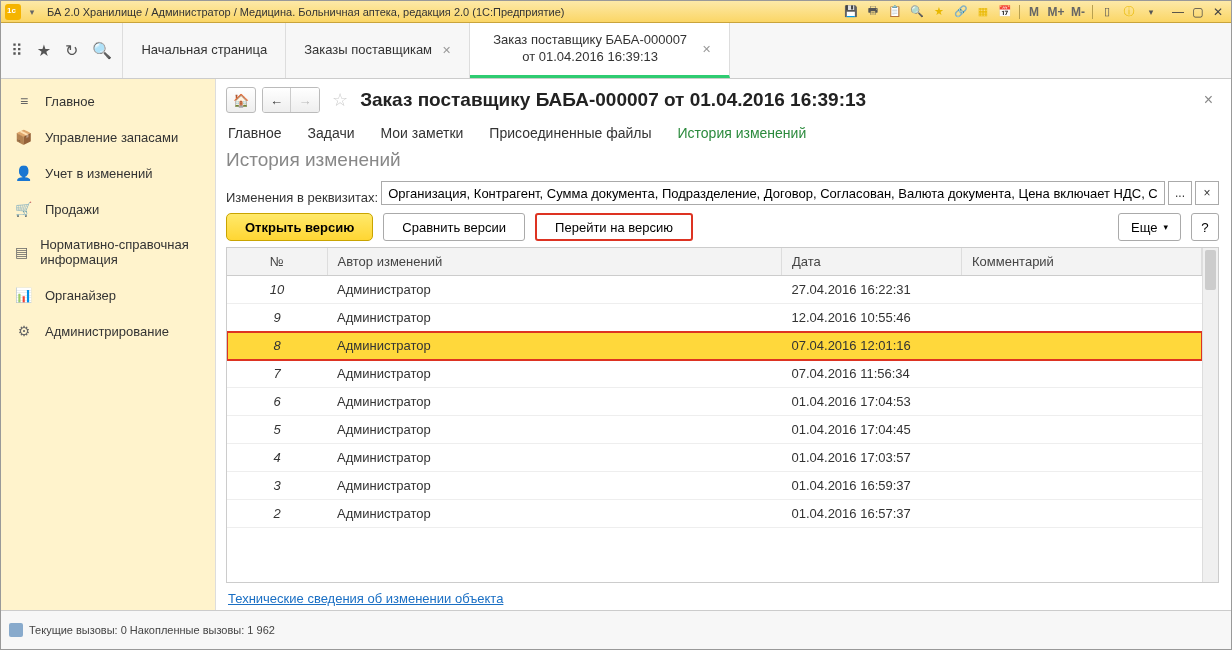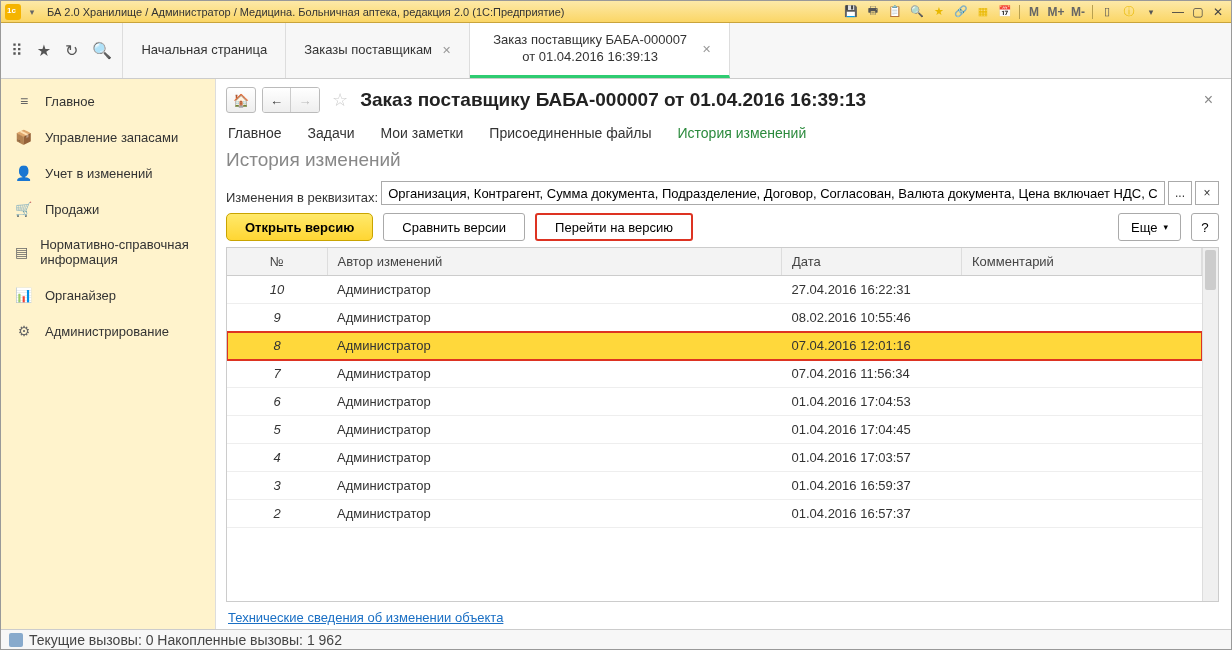--- a/index.html
+++ b/index.html
@@ -80,21 +80,21 @@
 td { padding: 6px 10px; border-bottom: 1px solid #eee; }
 td:first-child { text-align: center; font-style: italic; }
 tr.selrow td { background: #ffd83b; }
 tr.selrow { outline: 2px solid #d32; outline-offset: -1px; }
 .scrollbar { width: 16px; background: #f0f0f0; border-left: 1px solid #ddd; position: relative; }
 .scrollbar .thumb { position: absolute; left: 2px; right: 2px; top: 2px; height: 40px; background: #ccc; border-radius: 2px; }
 
 .link { color: #1a6fc4; text-decoration: underline; font-size: 13px; margin: 8px 2px 0; cursor: pointer; }
 
 
-.status { height: 20px; border-top: 1px solid #ccc; background: #f7f7f7; display: flex; align-items: center; padding: 4px 8px; gap: 6px; font-size: 14px; color: #444; }
+.status { height: 39px; border-top: 1px solid #ccc; background: #f7f7f7; display: flex; align-items: center; padding: 4px 8px; gap: 6px; font-size: 11px; color: #444; }
 .status .sico { width: 14px; height: 14px; background: #8ac; border-radius: 2px; }
 </style>
 </head>
 <body>
 
 <div class="window">
 
   <div class="titlebar">
     <span class="logo"></span>
     <span class="dd">▾</span>
@@ -234,21 +234,21 @@
           <tbody id="tb">
                 <tr>
                   <td>10</td>
                   <td>Администратор</td>
                   <td>27.04.2016 16:22:31</td>
                   <td></td>
                 </tr>
                 <tr>
                   <td>9</td>
                   <td>Администратор</td>
-                  <td>08.02.2016 10:55:46</td>
+                  <td>12.04.2016 10:55:46</td>
                   <td></td>
                 </tr>
                 <tr class="selrow">
                   <td>8</td>
                   <td>Администратор</td>
                   <td>07.04.2016 12:01:16</td>
                   <td></td>
                 </tr>
                 <tr>
                   <td>7</td>

